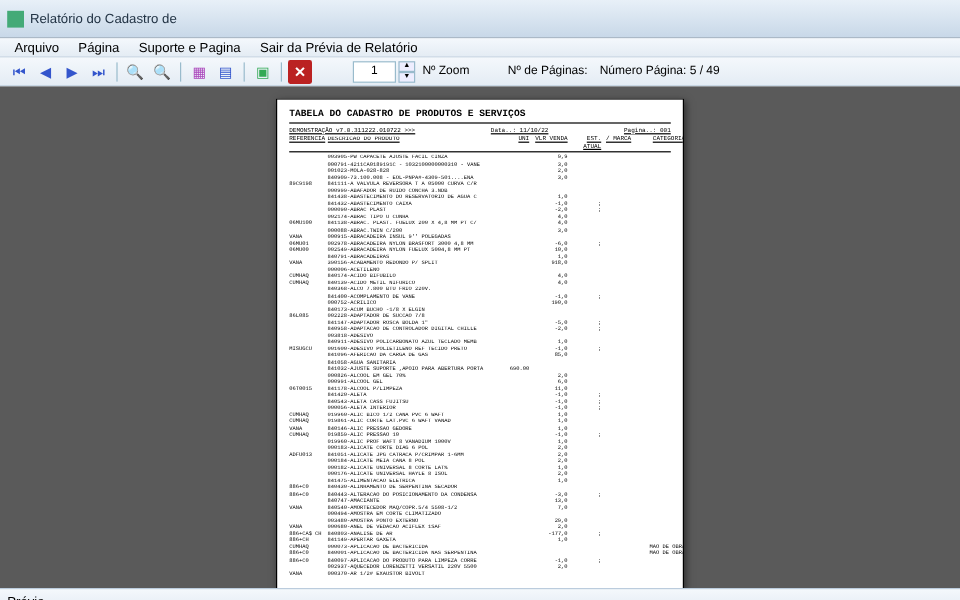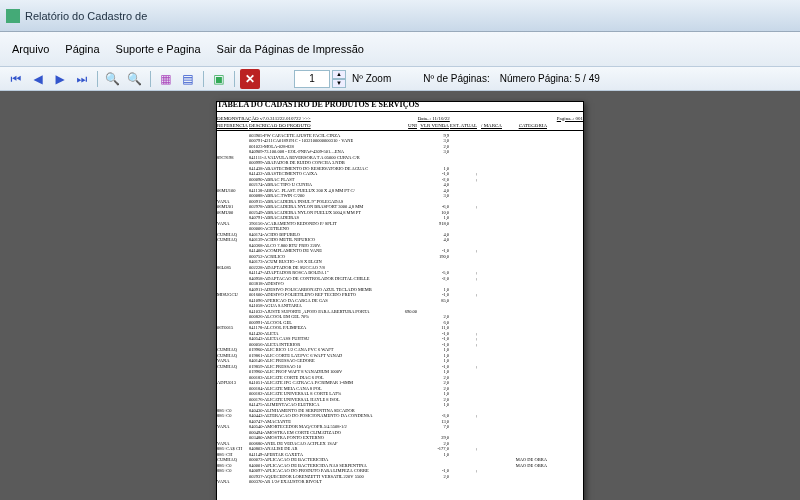--- a/index.html
+++ b/index.html
@@ -1,30 +1,30 @@
 <!DOCTYPE html>
 <html><head>
 <meta charset="utf-8">
 <style>
 * { margin: 0; padding: 0; box-sizing: border-box; }
 body { font-family: Tahoma, sans-serif; font-size: 11px; background: #fff; width: 800px; height: 500px; overflow: hidden; }
 .titlebar { background: linear-gradient(#e8f0f8, #c8d8e8); height: 32px; display: flex; align-items: center; padding: 0 6px; border-bottom: 1px solid #9ab; }
 .titlebar-icon { width: 14px; height: 14px; background: #4a7; margin-right: 5px; }
 .titlebar-text { font-size: 11px; color: #234; }
-.menubar { background: linear-gradient(#f4f8fc, #e4ecf4); height: 35px; display: flex; align-items: center; padding: 0 4px; border-bottom: 1px solid #bcd; }
+.menubar { background: linear-gradient(#f4f8fc, #e4ecf4); height: 16px; display: flex; align-items: center; padding: 0 4px; border-bottom: 1px solid #bcd; }
 .menu-item { padding: 2px 8px; cursor: pointer; font-size: 11px; }
 .toolbar { background: linear-gradient(#f4f8fc, #e4ecf4); height: 24px; display: flex; align-items: center; padding: 0 6px; gap: 2px; border-bottom: 1px solid #bcd; }
 .tb-btn { width: 20px; height: 20px; display: flex; align-items: center; justify-content: center; cursor: pointer; border: 1px solid transparent; font-size: 12px; }
 .tb-sep { width: 1px; height: 16px; background: #9bc; margin: 0 3px; }
 .zoom-input { width: 36px; height: 18px; font-size: 10px; text-align: center; border: 1px solid #9bc; }
 .zoom-spin { width: 14px; height: 18px; display: flex; flex-direction: column; }
 .spin-btn { width: 14px; height: 9px; font-size: 6px; text-align: center; line-height: 7px; border: 1px solid #9bc; cursor: pointer; background: #eef; }
 .tb-lbl { font-size: 10px; margin: 0 4px; }
 .preview-area { background: #5a5a5a; height: 418px; display: flex; justify-content: center; align-items: flex-start; padding: 10px 0; overflow: hidden; }
-.page { background: #fff; width: 368px; height: 410px; box-shadow: 2px 2px 6px rgba(0,0,0,.5); border: 1px solid #000; font-family: Liberation Serif, serif; font-size: 4.5px; line-height: 5.5px; color: #000; overflow: hidden; }
+.page { background: #fff; width: 340px; height: 410px; box-shadow: 2px 2px 6px rgba(0,0,0,.5); border: 1px solid #000; padding: 10px; font-family: Liberation Mono, monospace; font-size: 4.5px; line-height: 5.5px; color: #000; overflow: hidden; }
 .page-title { font-size: 8px; font-weight: bold; border-bottom: 1px solid #000; padding-bottom: 3px; margin-bottom: 4px; }
 .page-sub { font-size: 5px; text-decoration: underline; display: flex; justify-content: space-between; margin-bottom: 2px; }
 .page-hdr { font-size: 5px; text-decoration: underline; display: flex; border-bottom: 1px solid #000; padding-bottom: 1px; margin-bottom: 2px; }
 .col-ref { width: 32px; flex-shrink: 0; }
 .col-desc { width: 148px; flex-shrink: 0; white-space: nowrap; overflow: hidden; }
 .col-uni { width: 20px; flex-shrink: 0; text-align: right; }
 .col-vlr { width: 32px; flex-shrink: 0; text-align: right; }
 .col-est { width: 28px; flex-shrink: 0; text-align: right; }
 .col-marca { width: 30px; flex-shrink: 0; padding-left: 4px; }
 .col-cat { width: 40px; flex-shrink: 0; text-align: right; }
@@ -42,21 +42,21 @@
 
 <div class="titlebar">
   <div class="titlebar-icon"></div>
   <span class="titlebar-text">Relatório do Cadastro de</span>
 </div>
 
 <div class="menubar">
   <div class="menu-item">Arquivo</div>
   <div class="menu-item">Página</div>
   <div class="menu-item">Suporte e Pagina</div>
-  <div class="menu-item">Sair da Páginas de Impressão</div>
+  <div class="menu-item">Sair da Prévia de Relatório</div>
 </div>
 
 <div class="toolbar">
   <div class="tb-btn arrow ico-blue">⏮</div>
   <div class="tb-btn arrow ico-blue">◀</div>
   <div class="tb-btn arrow ico-blue">▶</div>
   <div class="tb-btn arrow ico-blue">⏭</div>
   <div class="tb-sep"></div>
   <div class="tb-btn ico-red">🔍</div>
   <div class="tb-btn ico-blue">🔍</div>

